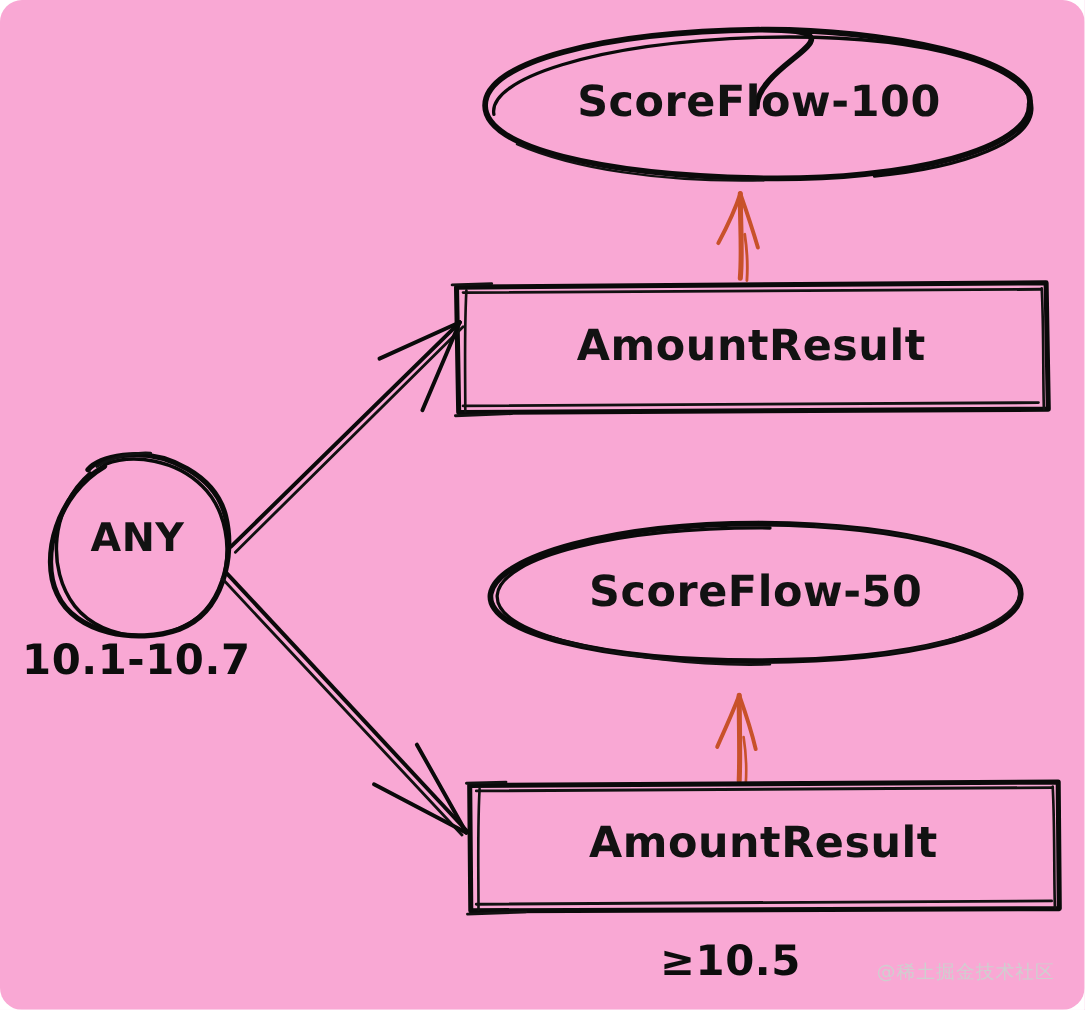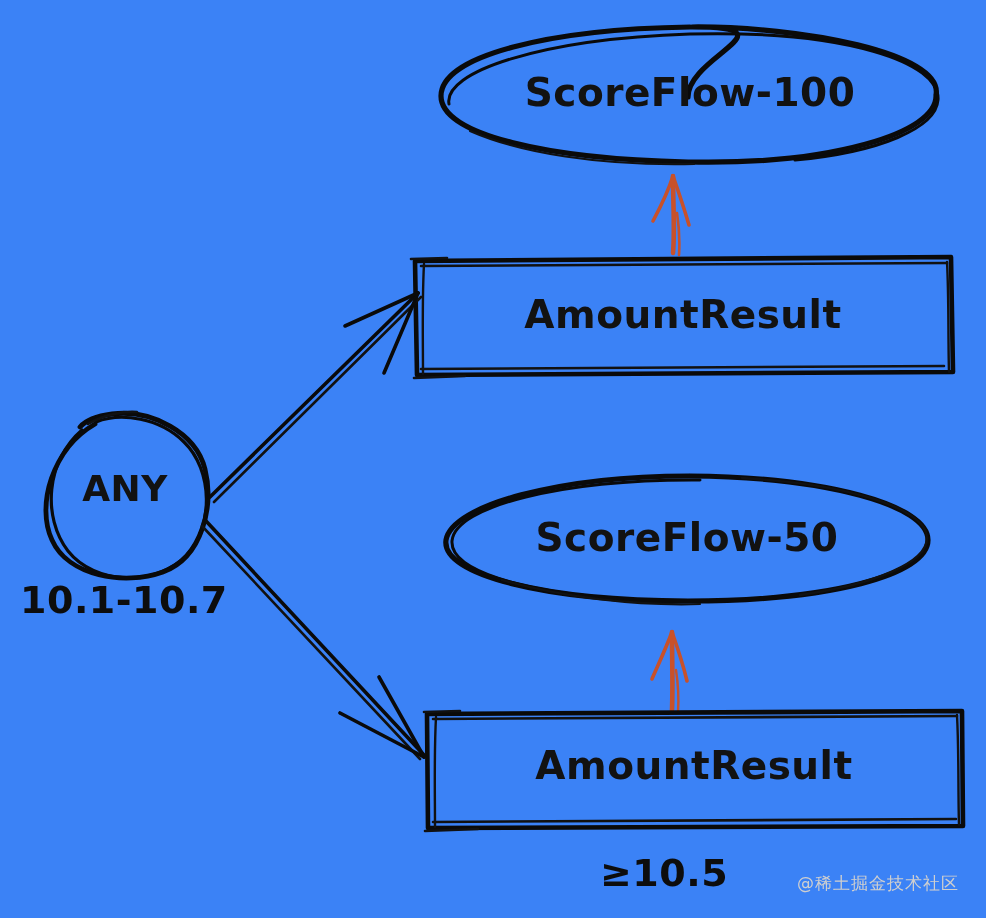--- a/index.html
+++ b/index.html
@@ -8,22 +8,23 @@
     padding: 0;
     background: #ffffff;
   }
   body {
     font-family: "DejaVu Sans", sans-serif;
   }
   #canvas-root {
     position: relative;
     width: 986px;
     height: 918px;
-    background: #3b82f6;
+    background: #f9a8d4;
     overflow: hidden;
+    border-radius: 20px;
   }
   #diagram-svg {
     position: absolute;
     left: 0;
     top: 0;
     width: 986px;
     height: 918px;
   }
   .node-label {
     font-family: "DejaVu Sans", sans-serif;

